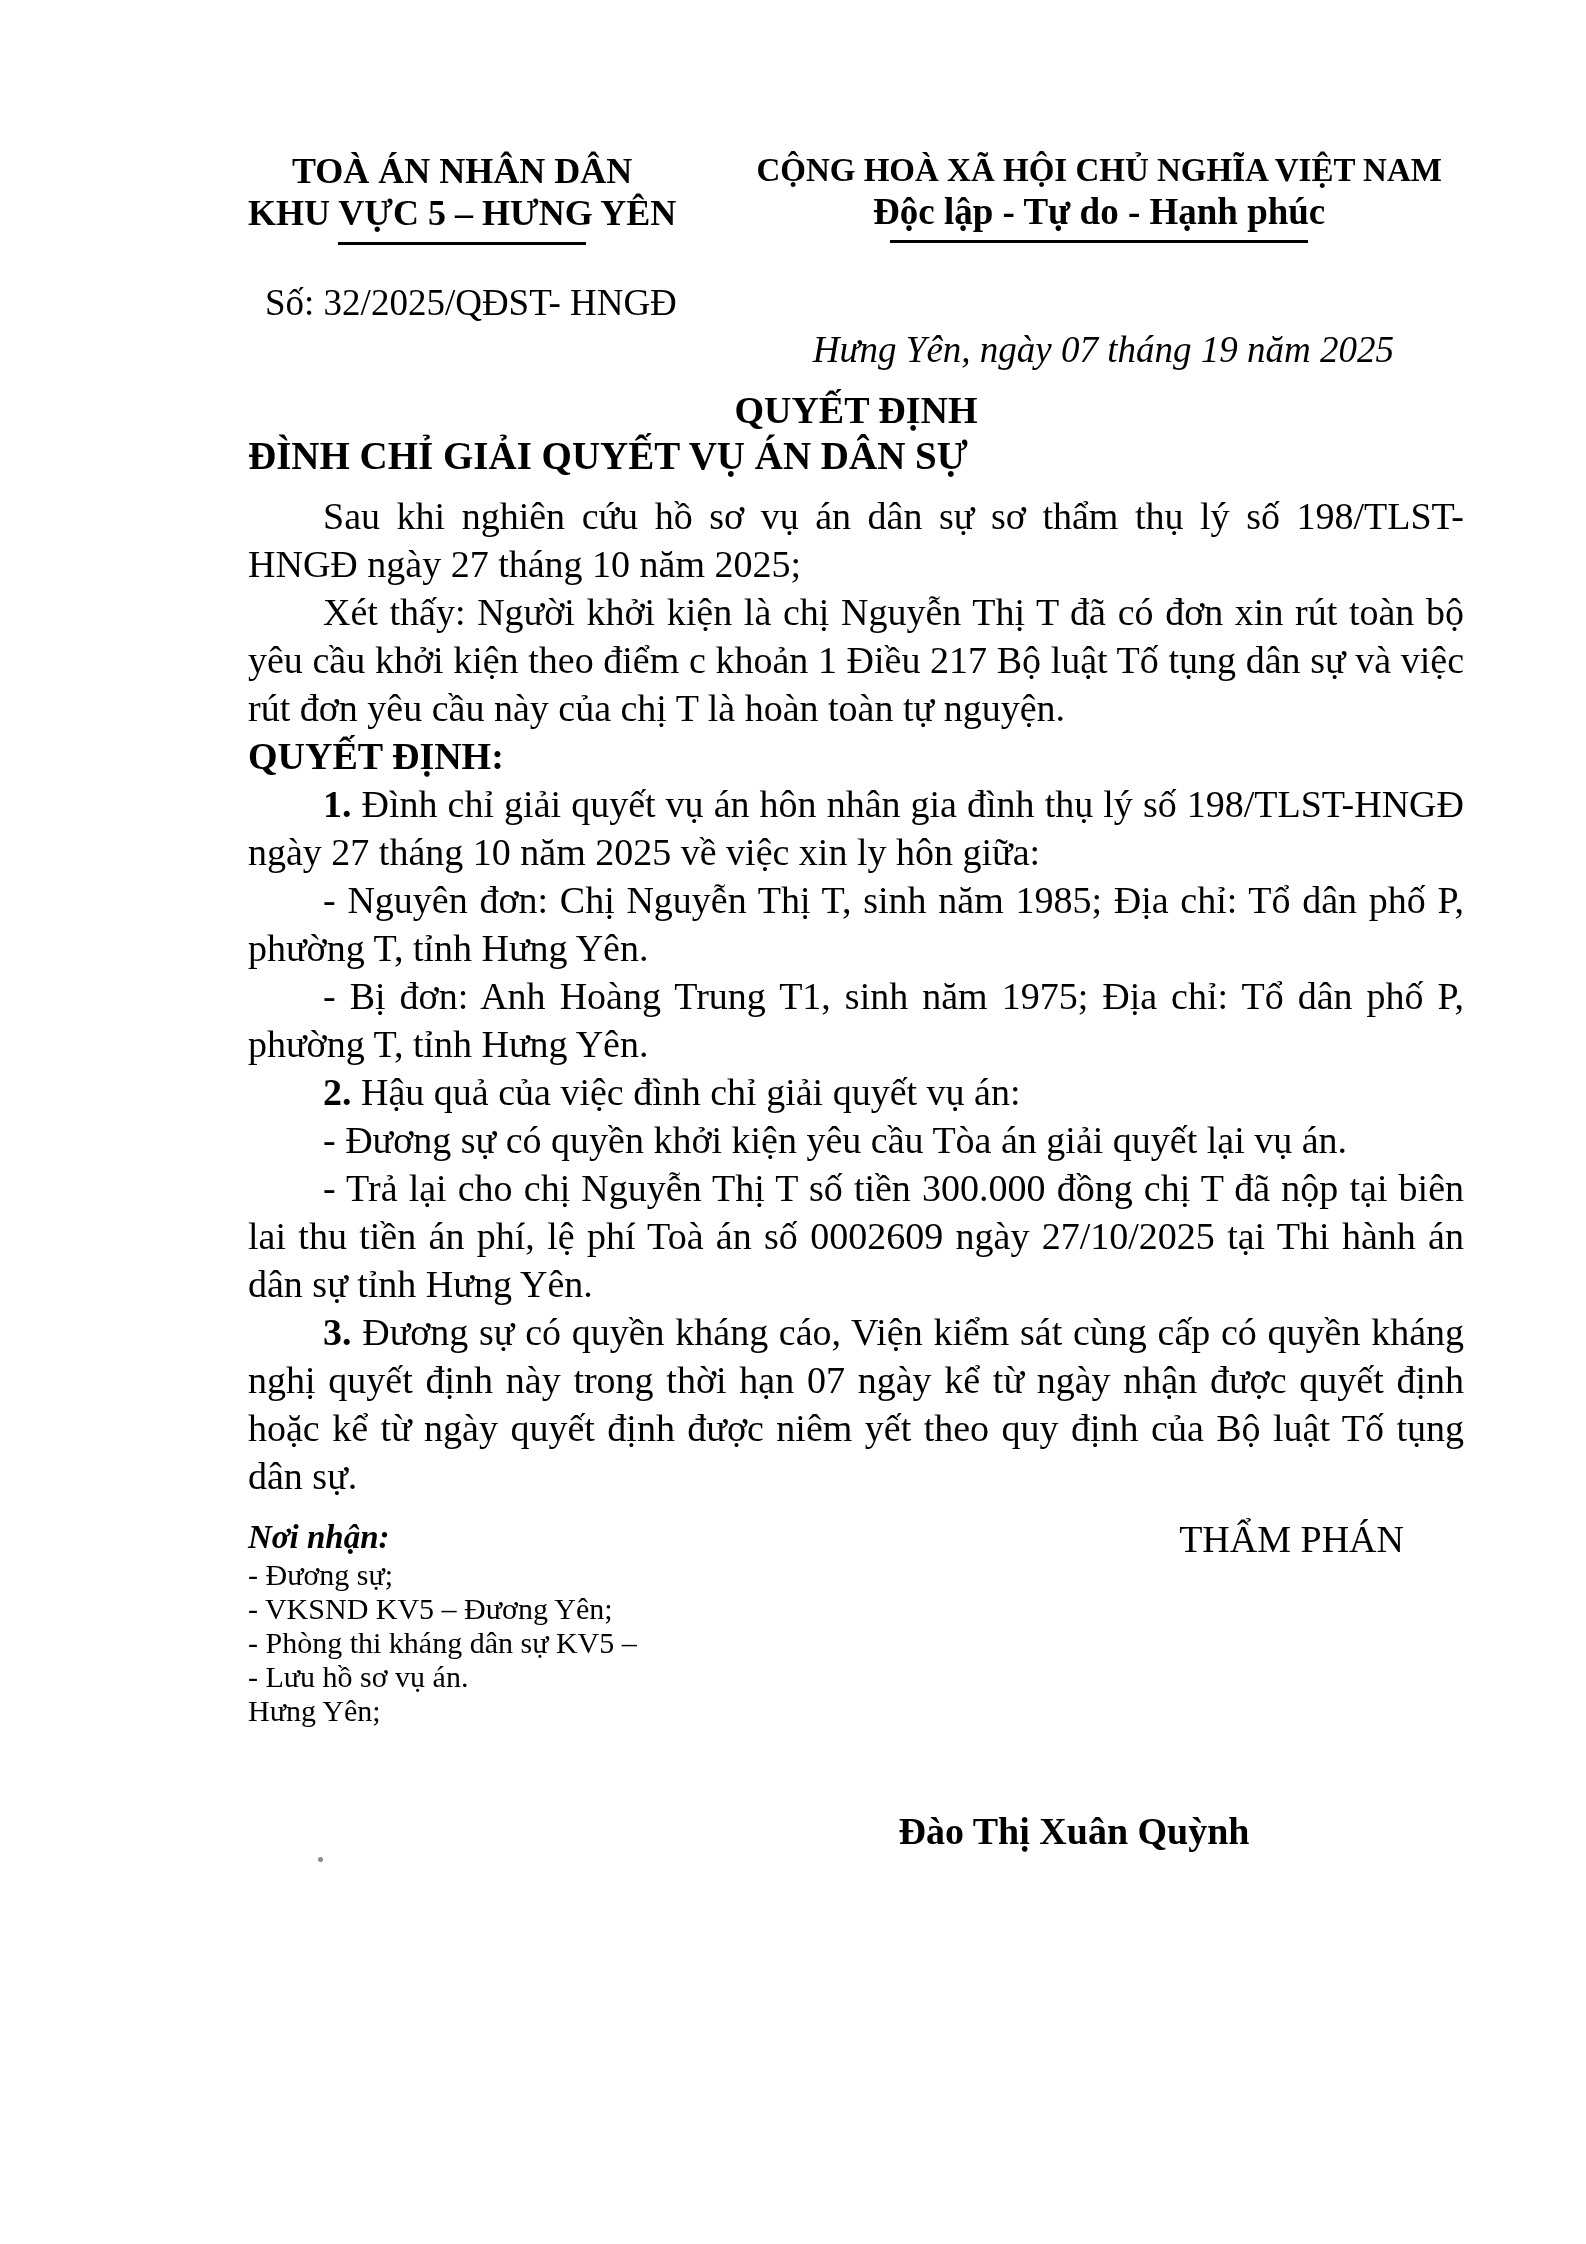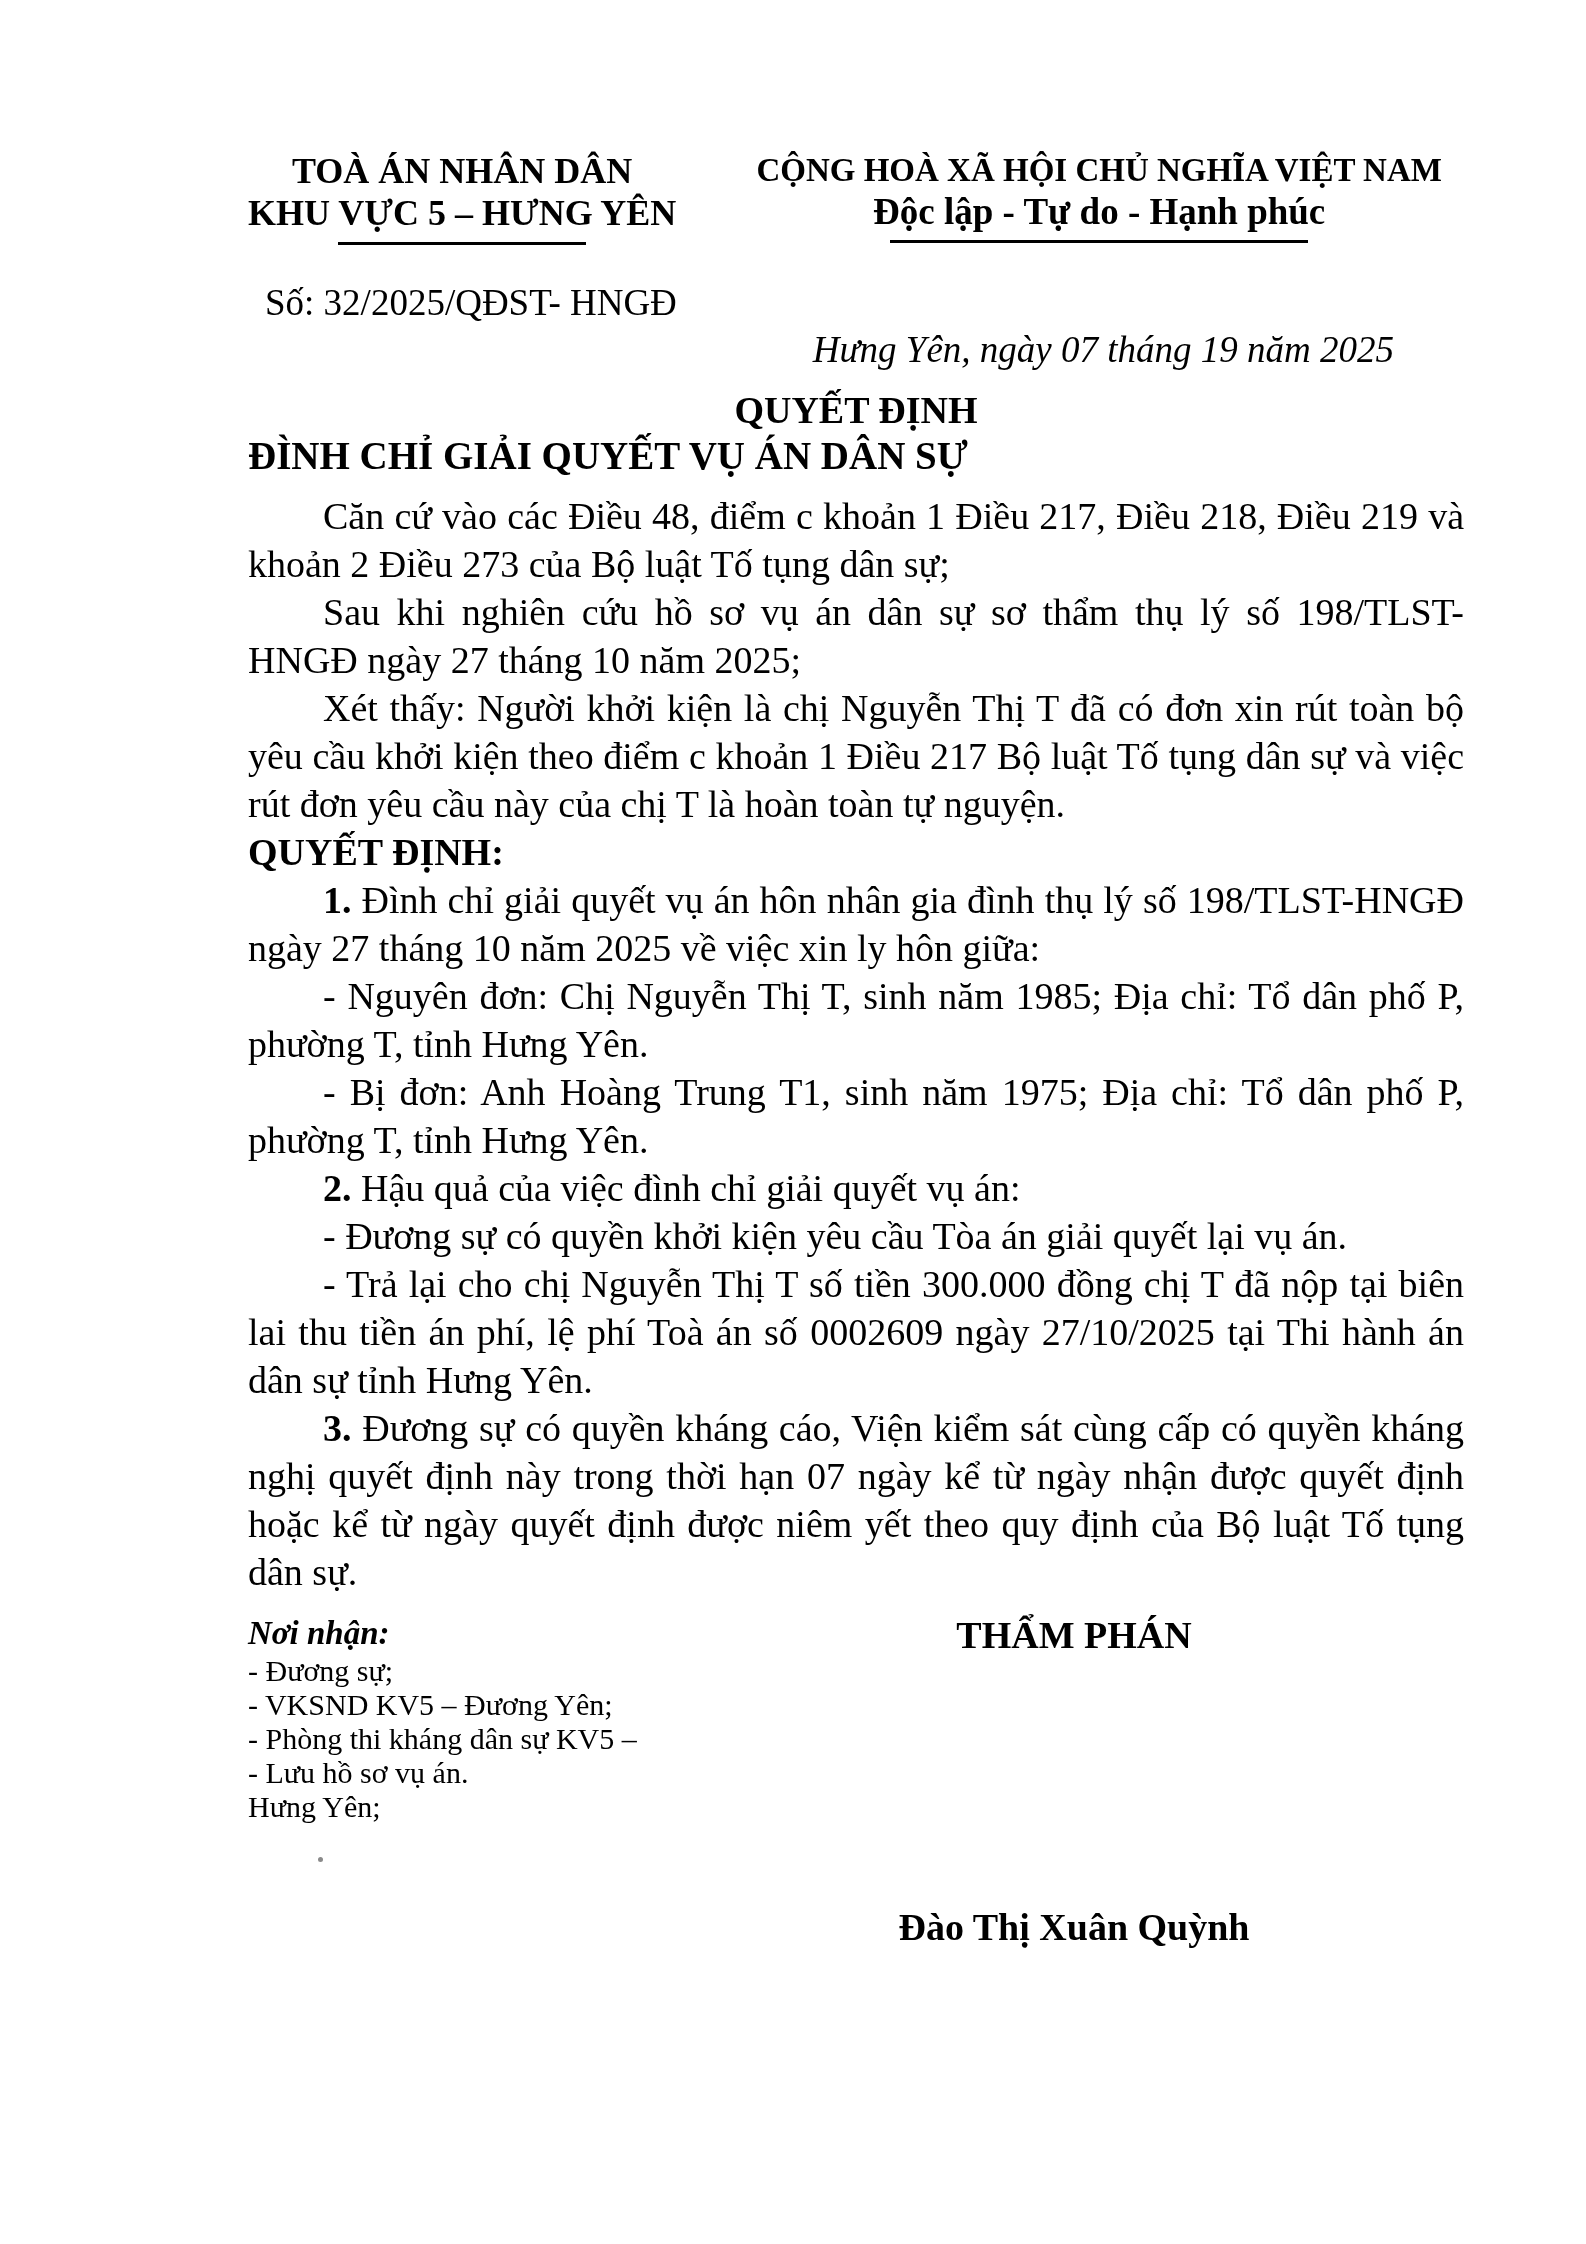--- a/index.html
+++ b/index.html
@@ -30,21 +30,21 @@
   .title2 { font-weight: bold; font-size: 39px; line-height: 46px; }
   .body { margin-top: 13px; }
   .body p { font-size: 38px; line-height: 48px; text-align: justify; margin: 0; }
   .body p.ind { text-indent: 75px; }
   .decision-heading { text-align: center; font-weight: bold; text-indent: 0 !important; }
   .footer { display: flex; margin-top: 16px; }
   .footer-left { flex: 1; }
   .recipients-label { font-size: 33px; line-height: 42px; font-weight: bold; font-style: italic; }
   .recipient { font-size: 30px; line-height: 34px; }
   .footer-right { width: 660px; margin-right: 60px; text-align: center; }
-  .judge-title { font-size: 38px; font-weight: bold; line-height: 46px; }
+  .judge-title { font-size: 38px; font-weight: normal; line-height: 46px; text-align: right; }
   .judge-name { font-size: 38px; font-weight: bold; margin-top: 247px; white-space: nowrap; }
   .artifact-dot {
     position: absolute; left: 268px; top: 1857px;
     width: 5px; height: 5px; border-radius: 50%; background: #8a8a8a;
   }
 </style>
 </head>
 <body>
 
 <div class="page">
@@ -62,21 +62,20 @@
     </div>
   </div>
 
   <div class="doc-number">Số: 32/2025/QĐST- HNGĐ</div>
   <div class="date-line">Hưng Yên, ngày 07 tháng 19 năm 2025</div>
 
   <div class="title1">QUYẾT ĐỊNH</div>
   <div class="title2">ĐÌNH CHỈ GIẢI QUYẾT VỤ ÁN DÂN SỰ</div>
 
   <div class="body">
-    <p class="ind">Căn cứ vào các Điều 48, điểm c khoản 1 Điều 217, Điều 218, Điều 219 và khoản 2 Điều 273 của Bộ luật Tố tụng dân sự;</p>
     <p class="ind">Sau khi nghiên cứu hồ sơ vụ án dân sự sơ thẩm thụ lý số 198/TLST-HNGĐ ngày 27 tháng 10 năm 2025;</p>
     <p class="ind">Xét thấy: Người khởi kiện là chị Nguyễn Thị T đã có đơn xin rút toàn bộ yêu cầu khởi kiện theo điểm c khoản 1 Điều 217 Bộ luật Tố tụng dân sự và việc rút đơn yêu cầu này của chị T là hoàn toàn tự nguyện.</p>
 
     <p class="decision-heading">QUYẾT ĐỊNH:</p>
 
     <p class="ind"><b>1.</b><span> Đình chỉ giải quyết vụ án hôn nhân gia đình thụ lý số 198/TLST-HNGĐ ngày 27 tháng 10 năm 2025 về việc xin ly hôn giữa:</span></p>
     <p class="ind"><b></b><span>- Nguyên đơn: Chị Nguyễn Thị T, sinh năm 1985; Địa chỉ: Tổ dân phố P, phường T, tỉnh Hưng Yên.</span></p>
     <p class="ind"><b></b><span>- Bị đơn: Anh Hoàng Trung T1, sinh năm 1975; Địa chỉ: Tổ dân phố P, phường T, tỉnh Hưng Yên.</span></p>
     <p class="ind"><b>2.</b><span> Hậu quả của việc đình chỉ giải quyết vụ án:</span></p>
     <p class="ind"><b></b><span>- Đương sự có quyền khởi kiện yêu cầu Tòa án giải quyết lại vụ án.</span></p>

